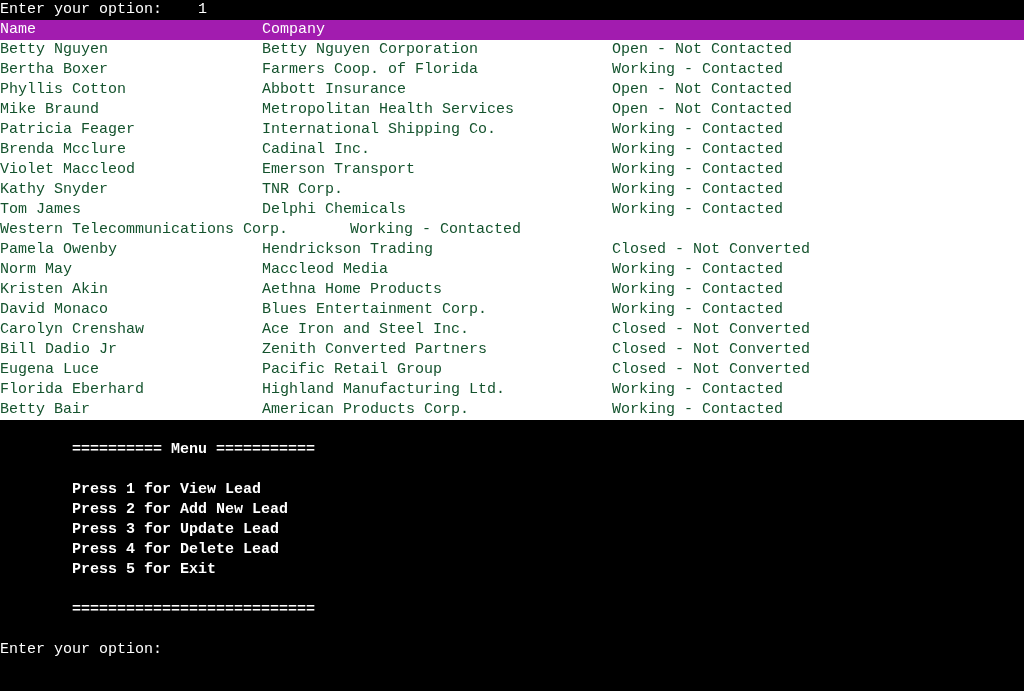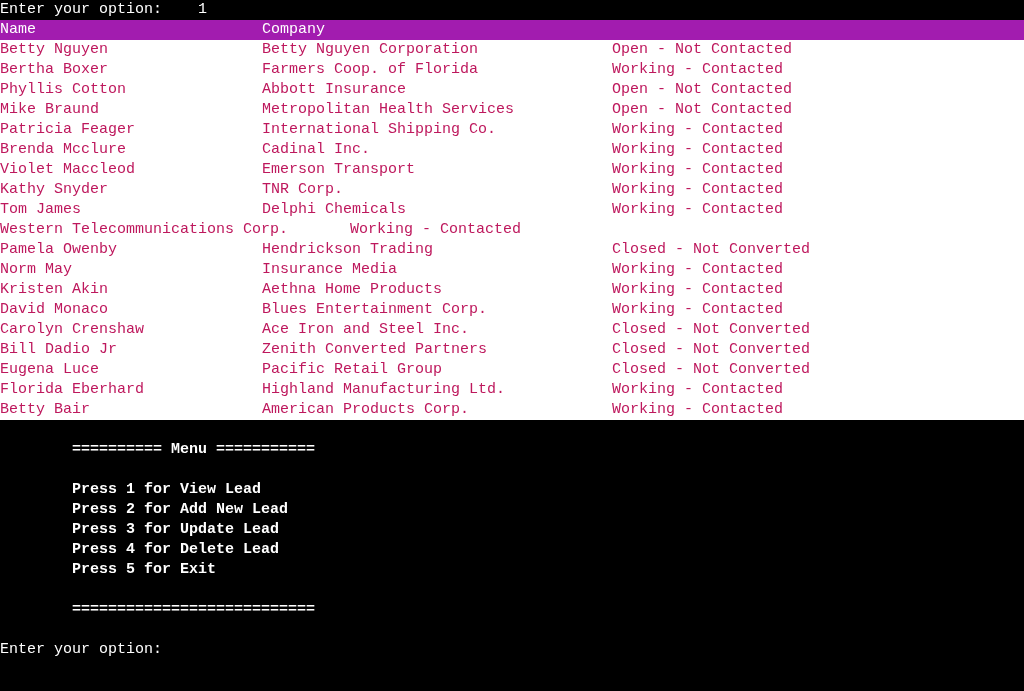--- a/index.html
+++ b/index.html
@@ -23,21 +23,21 @@
       white-space: pre;
       border-radius: 6px;
     }
     .table-header {
       background: #a21caf;
       color: #fff;
       display: flex;
     }
     .data-row {
       background: #fff;
-      color: #be185d;
+      color: #14532d;
       display: flex;
       justify-content: flex-end;
     }
     .col-name {
       width: 262px;
       padding-left: 0;
       overflow: hidden;
       white-space: nowrap;
     }
     .col-company {
@@ -120,21 +120,21 @@
       <div class="col-company">Western Telecommunications Corp.</div>
       <div class="col-status">Working - Contacted</div>
     </div>
     <div class="data-row">
       <div class="col-name">Pamela Owenby</div>
       <div class="col-company">Hendrickson Trading</div>
       <div class="col-status">Closed - Not Converted</div>
     </div>
     <div class="data-row">
       <div class="col-name">Norm May</div>
-      <div class="col-company">Insurance Media</div>
+      <div class="col-company">Maccleod Media</div>
       <div class="col-status">Working - Contacted</div>
     </div>
     <div class="data-row">
       <div class="col-name">Kristen Akin</div>
       <div class="col-company">Aethna Home Products</div>
       <div class="col-status">Working - Contacted</div>
     </div>
     <div class="data-row">
       <div class="col-name">David Monaco</div>
       <div class="col-company">Blues Entertainment Corp.</div>

